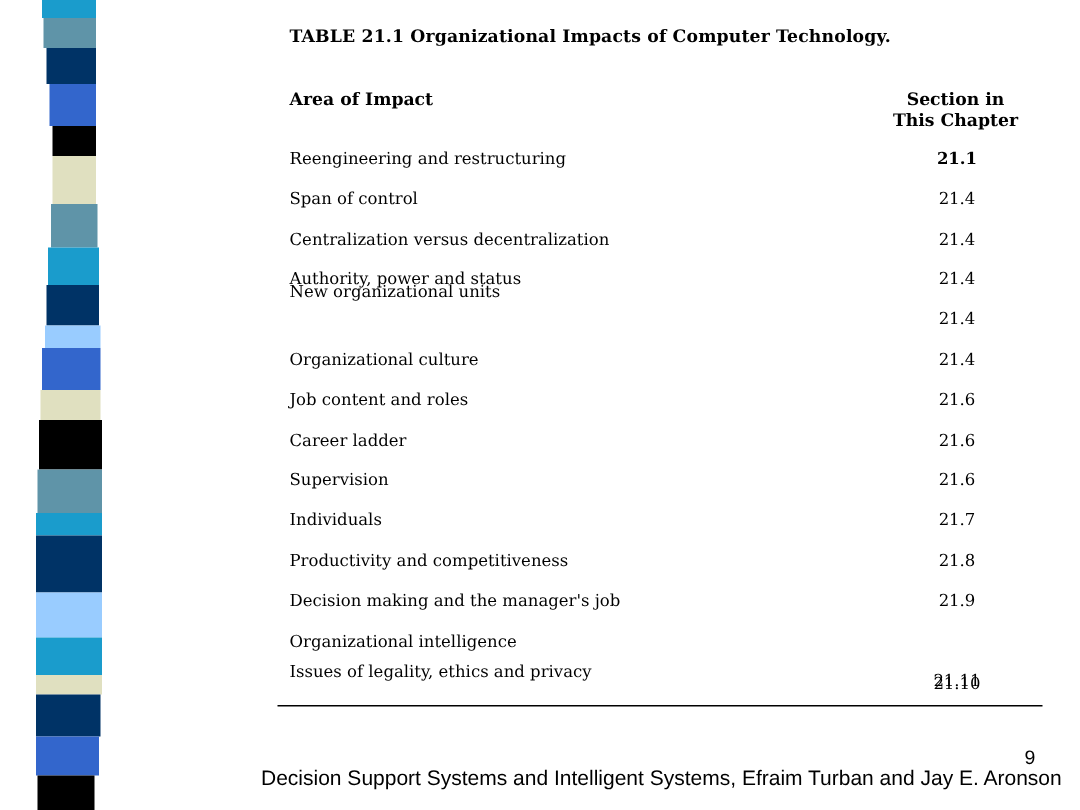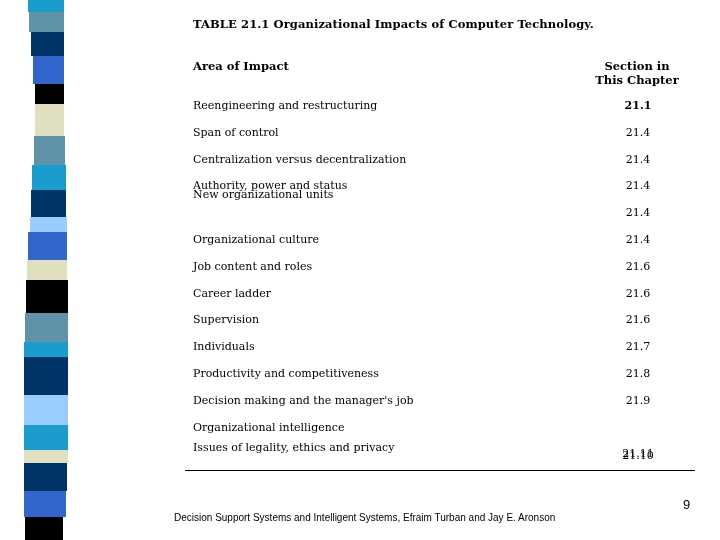--- a/index.html
+++ b/index.html
@@ -36,21 +36,21 @@
   .rule {
     position: absolute; left: 185px; top: 470px; width: 510px; height: 1px;
     background: #000;
   }
   .page-num {
     position: absolute; left: 683px; top: 497px;
     font-family: "Liberation Sans", sans-serif; font-size: 13px;
   }
   .footer {
     position: absolute; left: 174px; top: 512px;
-    font-family: "Liberation Sans", sans-serif; font-size: 10px; line-height: 12px;
+    font-family: "Liberation Sans", sans-serif; font-size: 14px; line-height: 12px;
     white-space: nowrap;
   }
 </style>
 </head>
 <body>
 
 <div class="stripe" id="stripe">
     <div class="band" style="top: 0px; height: 12px; left: 28px; width: 36px; background: rgb(26, 156, 204);"></div>
     <div class="band" style="top: 12px; height: 20px; left: 29px; width: 35px; background: rgb(95, 148, 168);"></div>
     <div class="band" style="top: 32px; height: 24px; left: 31px; width: 33px; background: rgb(0, 51, 102);"></div>

